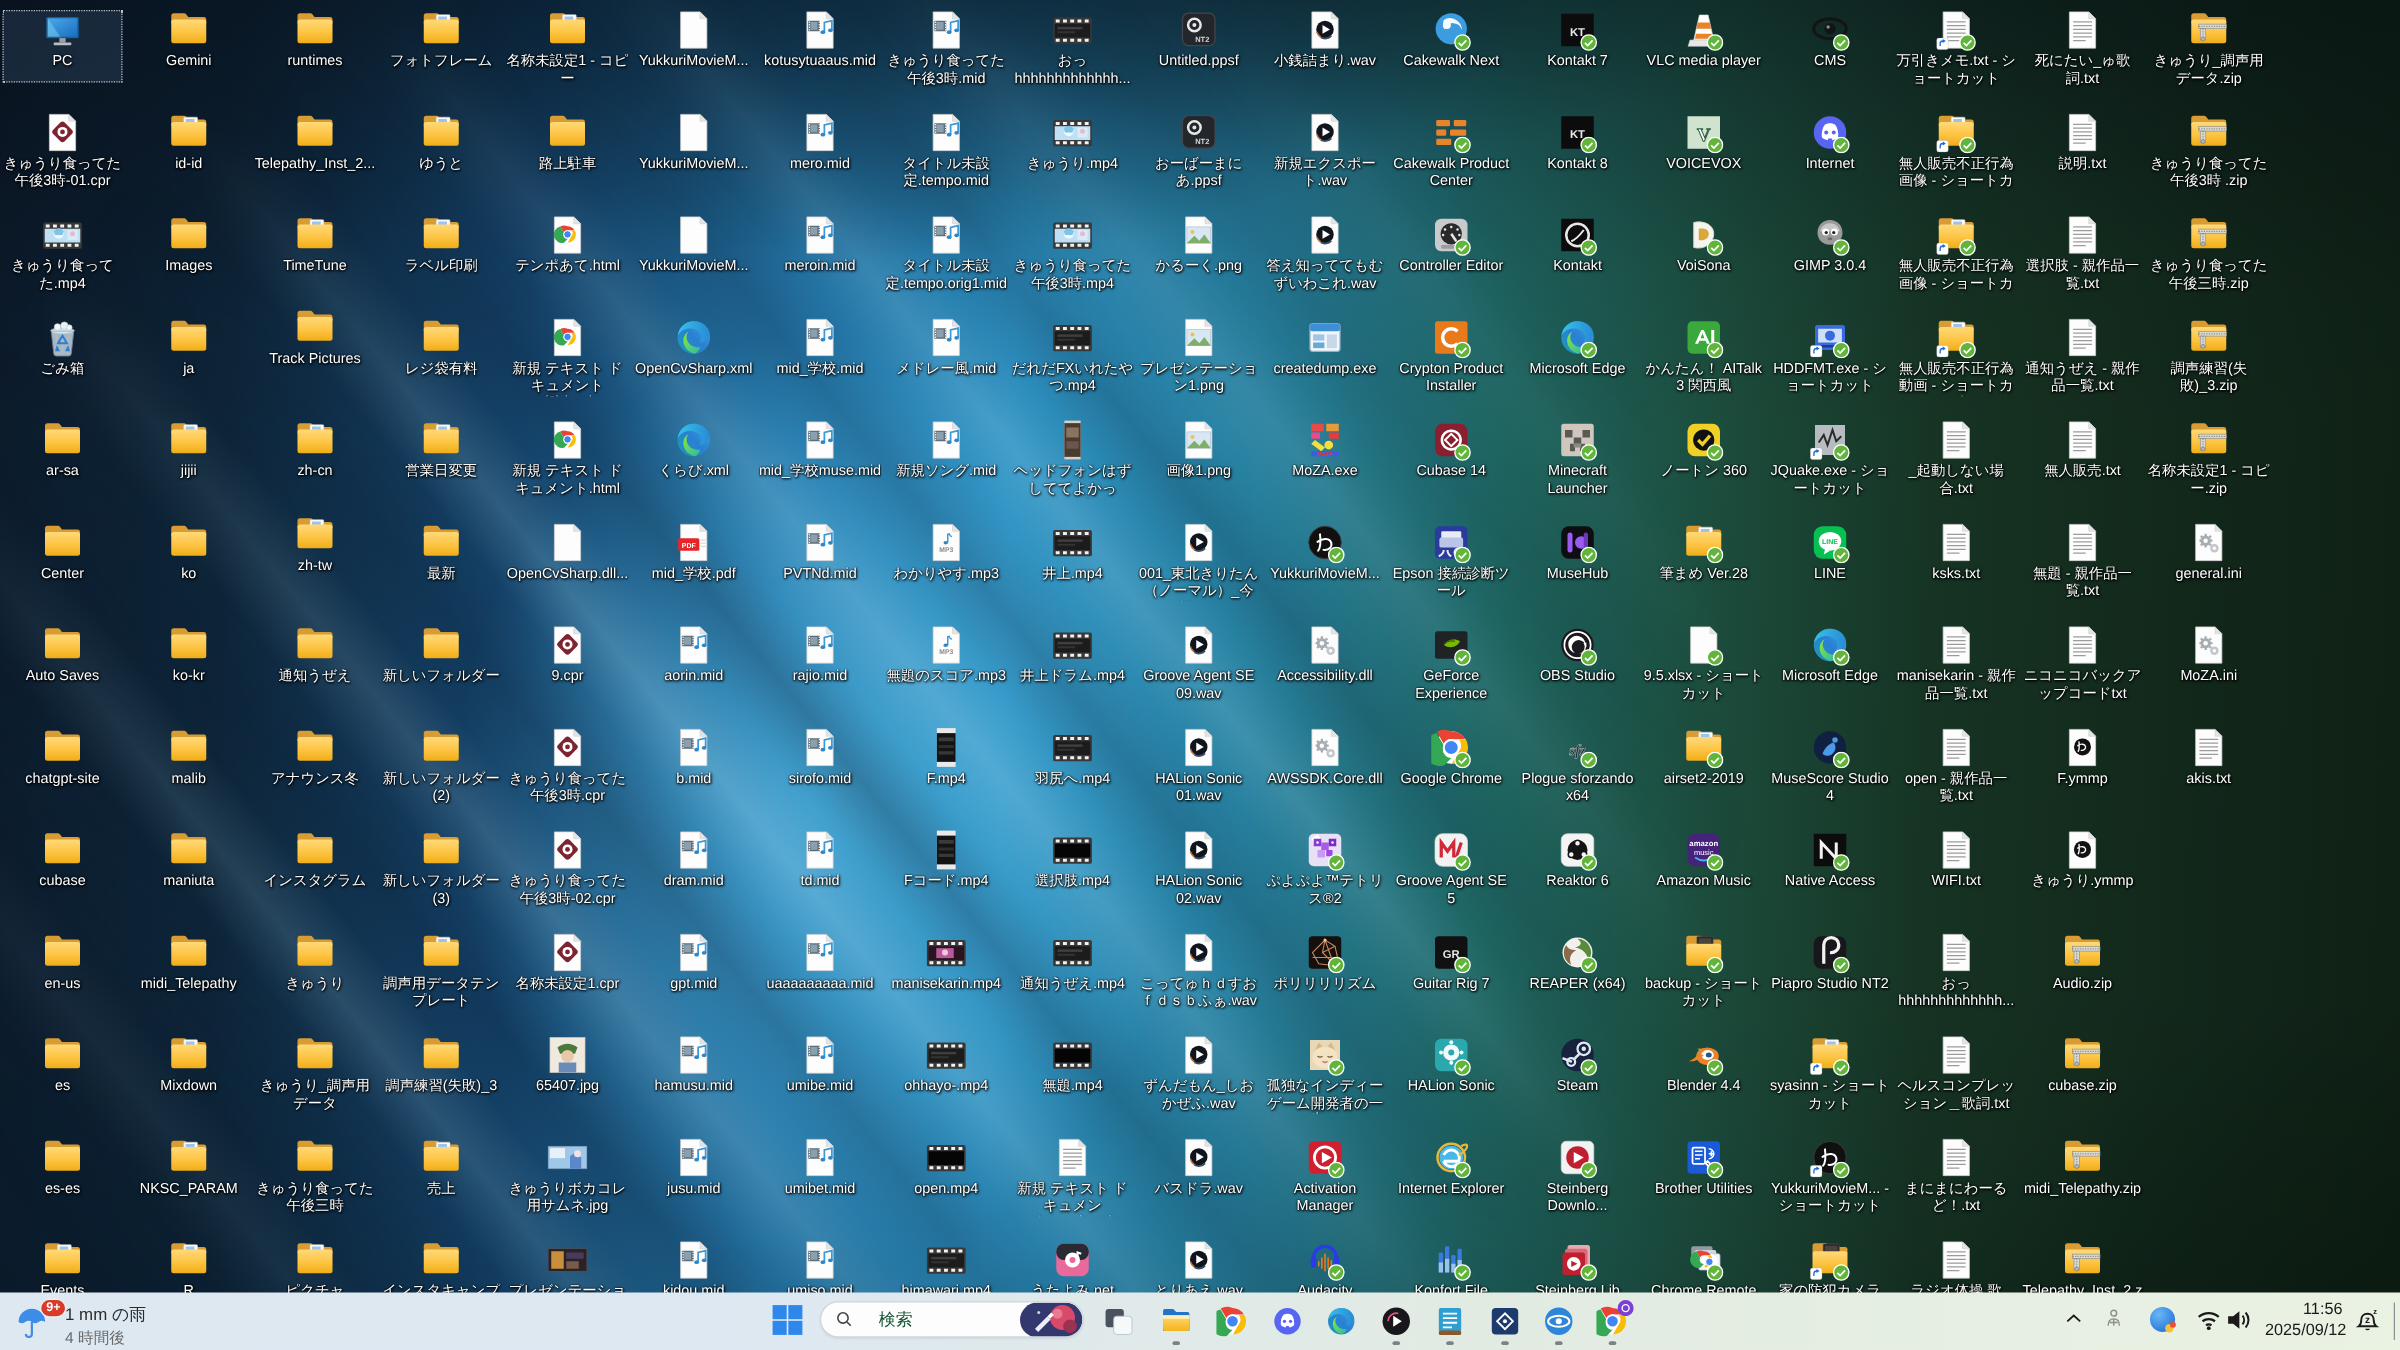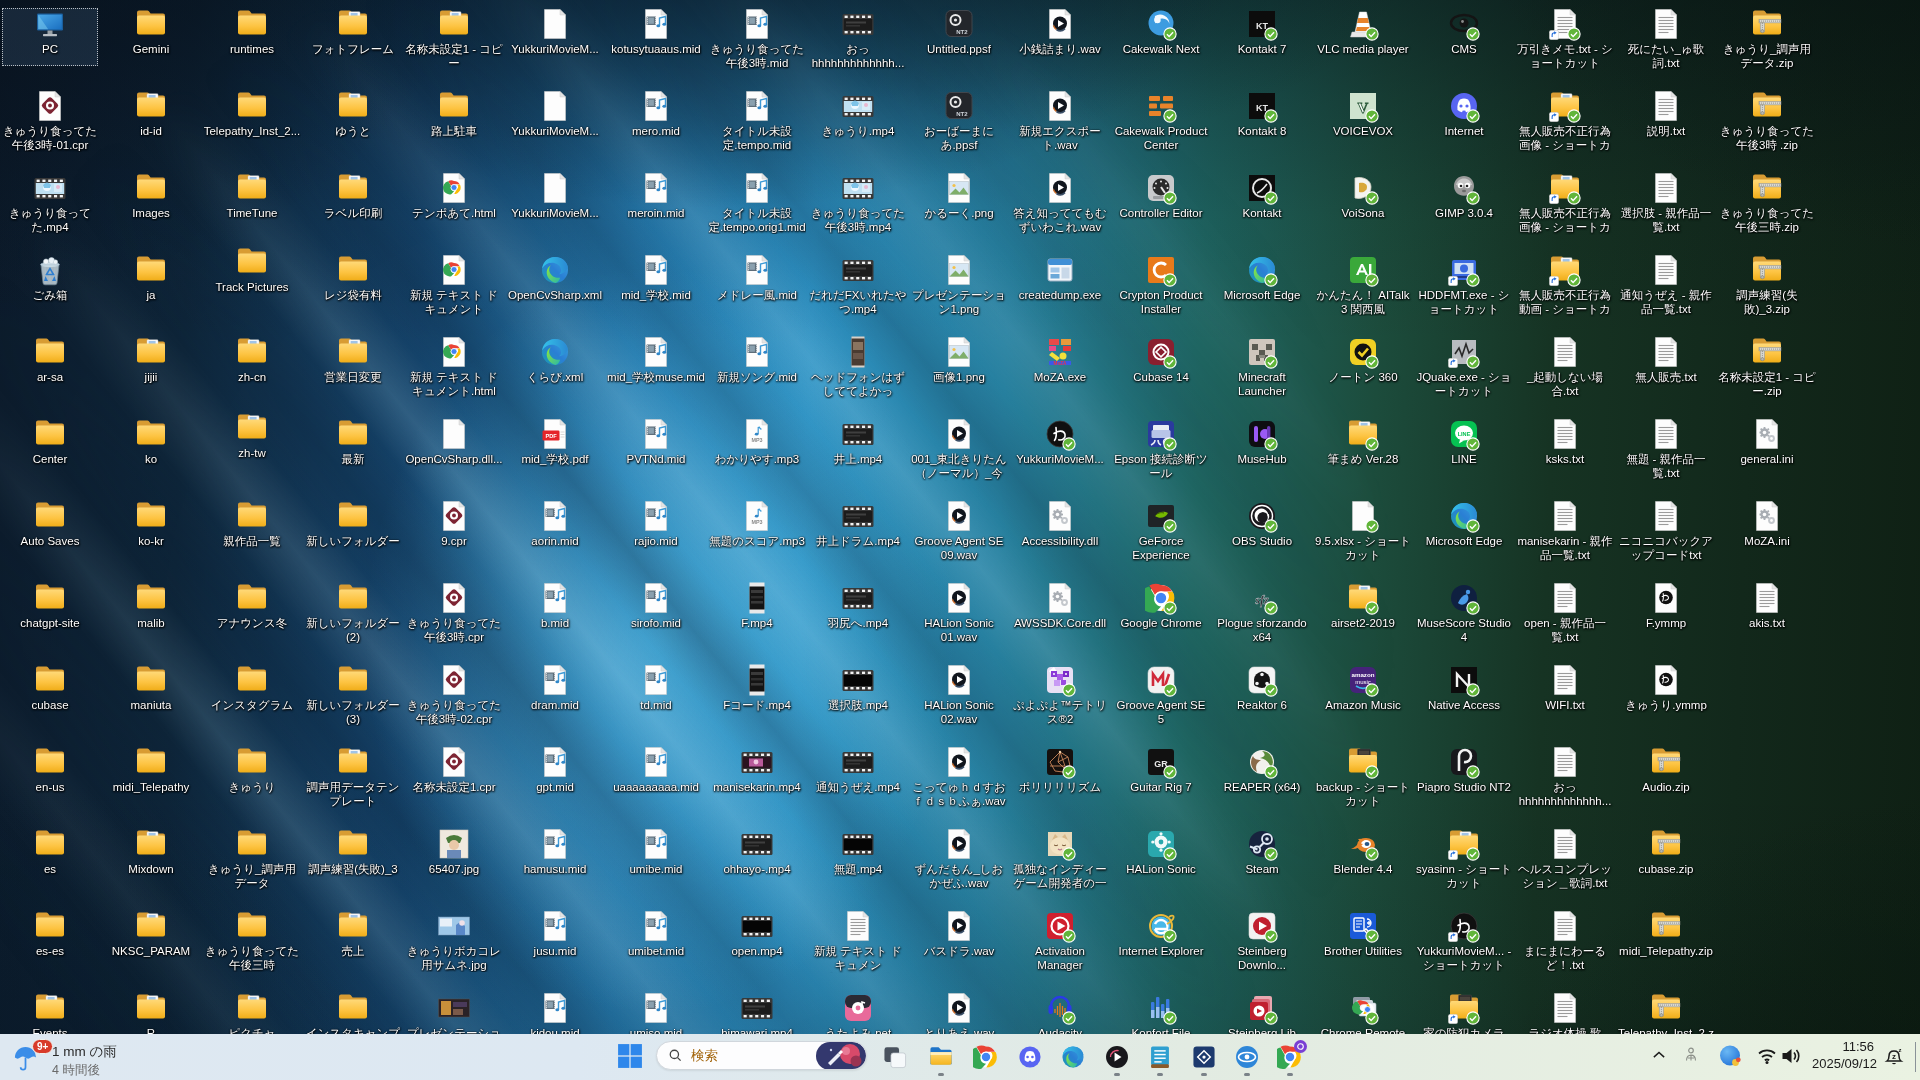--- a/index.html
+++ b/index.html
@@ -38,21 +38,21 @@
 .wicon { width:27px; height:27px; margin-top:7px; }
 .wbadge { position:absolute; left:20px; top:0px; background:#d83b2a; color:#fff; font-size:10px; font-weight:bold;
   border-radius:8px; padding:1px 4px; border:1.5px solid #eef3f0; }
 .wtxt { margin-left:13px; margin-top:4px; }
 .w1 { font-size:13.5px; color:#2a2a2a; }
 .w2 { font-size:12.5px; color:#6a6a6a; margin-top:1px; }
 .tb-start { position:absolute; left:617px; top:1043px; width:26px; height:26px; }
 .tb-search { position:absolute; left:656px; top:1041px; width:211px; height:29px; border-radius:15px;
   background:#fdfdfe; border:1px solid #d0d6dc; display:flex; align-items:center; box-shadow:0 1px 2px rgba(0,0,0,0.08); }
 .tb-search .mag { width:15px; height:15px; margin-left:11px; }
-.tb-search span { font-size:13.5px; color:#a16207; margin-left:8px; }
+.tb-search span { font-size:13.5px; color:#14532d; margin-left:20px; }
 .searchart { position:absolute; right:0px; top:0px; width:50px; height:27px; border-radius:0 14px 14px 0; overflow:hidden; }
 .tbi { position:absolute; top:1044px; width:26px; height:26px; }
 .tbi svg { width:26px; height:26px; }
 .tbi.dot::after { content:""; position:absolute; left:10px; bottom:-6px; width:6px; height:3px; border-radius:2px; background:#7a8288; }
 .pbadge { position:absolute !important; right:-4px; top:-4px; width:13px !important; height:13px !important; }
 .tray { } .tray .tri { position:absolute; }
 .clock { position:absolute; left:1812px; top:1039px; width:62px; text-align:right; font-size:13px; color:#1a1a1a; line-height:16.5px; }
 .vsep { position:absolute; left:1915px; top:1042px; width:1px; height:30px; background:#8a9298; }
 </style></head>
 <body>
@@ -890,21 +890,21 @@
 <div class="cell" style="left:202px;top:412px">
     <svg class="ic">
       <use href="#i-folderp"></use>
     </svg>
     <div class="lb">zh-tw</div>
   </div>
 <div class="cell" style="left:202px;top:500px">
     <svg class="ic">
       <use href="#i-folder"></use>
     </svg>
-    <div class="lb">親作品一覧</div>
+    <div class="lb">通知うぜえ</div>
   </div>
 <div class="cell" style="left:202px;top:582px">
     <svg class="ic">
       <use href="#i-folder"></use>
     </svg>
     <div class="lb">アナウンス冬</div>
   </div>
 <div class="cell" style="left:202px;top:664px">
     <svg class="ic">
       <use href="#i-folder"></use>

